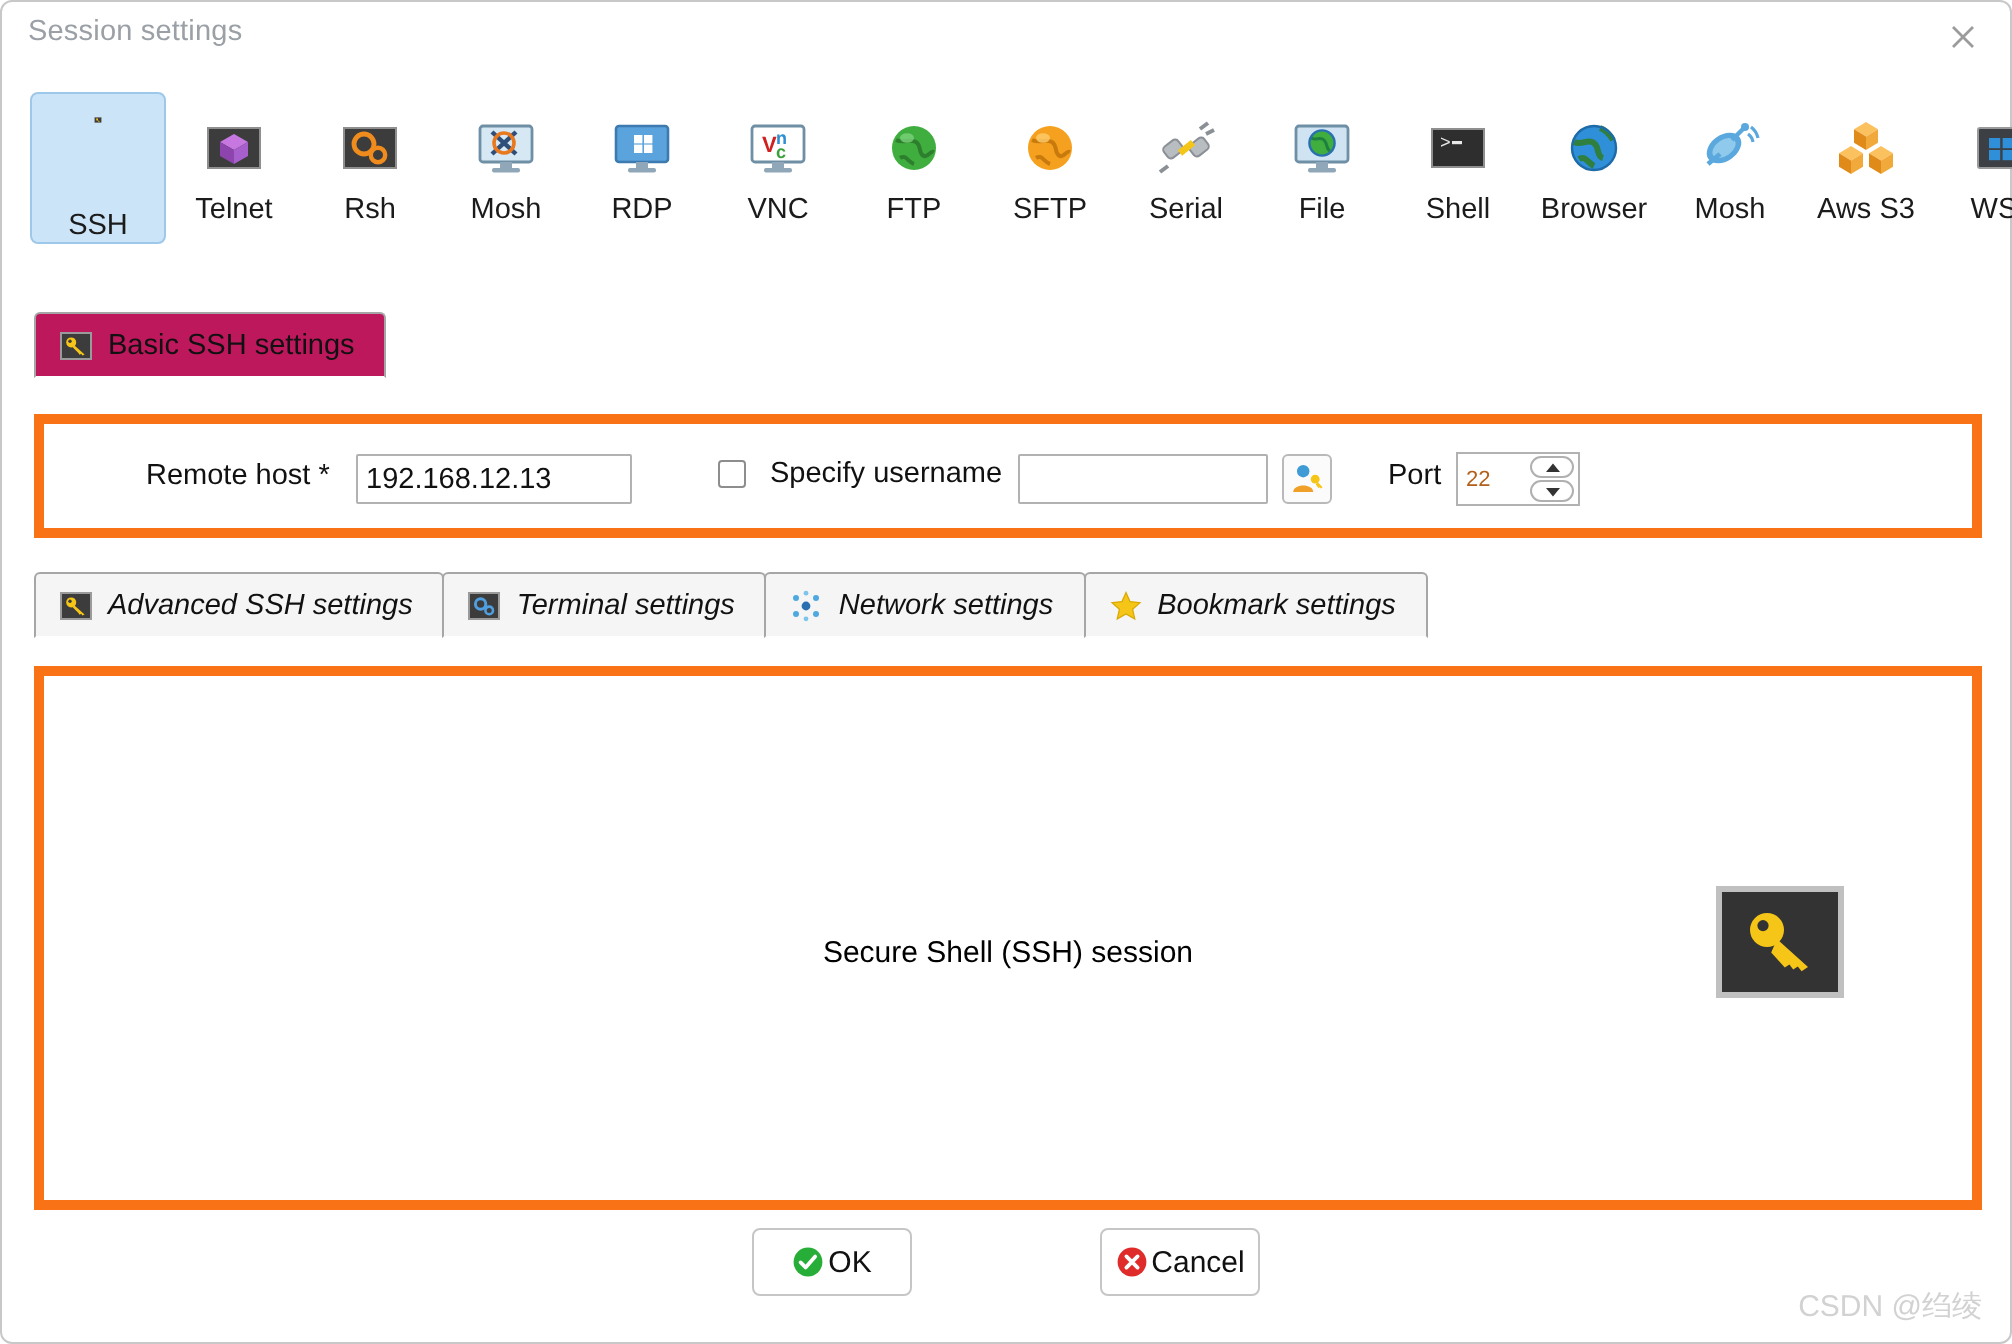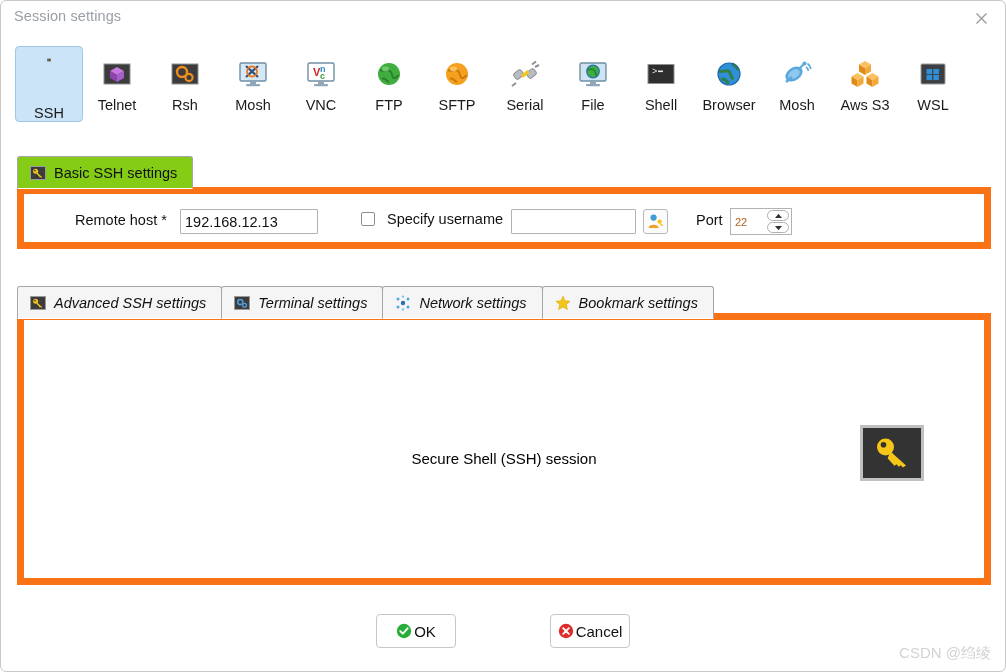--- a/index.html
+++ b/index.html
@@ -97,22 +97,23 @@
     font-size: 14.5px;
     color: #1b1b1b;
     white-space: nowrap;
     line-height: 16px;
   }
 
   
   .group {
     position: absolute;
     box-sizing: border-box;
-    border: 7px solid #f97316;
-    background: #ffffff;
+    border: 5px solid #f97316;
+    background: #ffffff;
+    margin-top: 20px;
   }
   .tabstrip {
     position: absolute;
     display: flex;
     align-items: flex-end;
     height: 33px;
     z-index: 3;
   }
   .tab {
     box-sizing: border-box;
@@ -141,21 +142,21 @@
   }
 
   
   #basic-group {
     left: 16px;
     top: 186px;
     width: 974px;
     height: 62px;
   }
   #basic-tabstrip { left: 16px; top: 155px; }
-  #basic-tabstrip .tab { background: #84cc16; align-items: center; }
+  #basic-tabstrip .tab { background: #be185d; align-items: center; }
 
   .form-row {
     position: absolute;
     left: 0; top: 0;
     width: 100%;
     height: 100%;
     display: flex;
     align-items: center;
   }
   .field-label {
@@ -357,20 +358,32 @@
       </div>
       <div class="proto-tile">
         <svg class="proto-icon" viewBox="0 0 32 32">
       <rect x="3" y="5" width="26" height="18" rx="1.5" fill="#d7e8f5" stroke="#6f8fa5" stroke-width="1.4"></rect>
       <rect x="13" y="23" width="6" height="3" fill="#8fa7b8"></rect>
       <rect x="9" y="26" width="14" height="2.2" rx="1" fill="#8fa7b8"></rect>
       <path d="M9 8 L21 19 M21 8 L9 19" stroke="#2f4f7a" stroke-width="2.2"></path>
       <circle cx="15" cy="13.5" r="5" fill="none" stroke="#e8791f" stroke-width="1.8"></circle>
     </svg>
         <span class="proto-label">Mosh</span>
+      </div>
+      <div class="proto-tile">
+        <svg class="proto-icon" viewBox="0 0 32 32">
+      <rect x="3" y="5" width="26" height="18" rx="1.5" fill="#5ba3dd" stroke="#3c7ab0" stroke-width="1.3"></rect>
+      <rect x="12" y="9.5" width="4.2" height="4.2" fill="#ffffff"></rect>
+      <rect x="17" y="9.5" width="4.2" height="4.2" fill="#ffffff"></rect>
+      <rect x="12" y="14.3" width="4.2" height="4.2" fill="#ffffff"></rect>
+      <rect x="17" y="14.3" width="4.2" height="4.2" fill="#ffffff"></rect>
+      <rect x="13" y="23" width="6" height="3" fill="#8fa7b8"></rect>
+      <rect x="9" y="26" width="14" height="2.2" rx="1" fill="#8fa7b8"></rect>
+    </svg>
+        <span class="proto-label">RDP</span>
       </div>
       <div class="proto-tile">
         <svg class="proto-icon" viewBox="0 0 32 32">
       <rect x="3" y="5" width="26" height="18" rx="1.5" fill="#ffffff" stroke="#6f8fa5" stroke-width="1.4"></rect>
       <text x="8" y="18" font-family="Liberation Sans" font-size="11" font-weight="bold" fill="#d02020">V</text>
       <text x="15" y="14" font-family="Liberation Sans" font-size="9" font-weight="bold" fill="#2d8fd0">n</text>
       <text x="15" y="21" font-family="Liberation Sans" font-size="9" font-weight="bold" fill="#3aa03a">c</text>
       <rect x="13" y="23" width="6" height="3" fill="#8fa7b8"></rect>
       <rect x="9" y="26" width="14" height="2.2" rx="1" fill="#8fa7b8"></rect>
     </svg>

